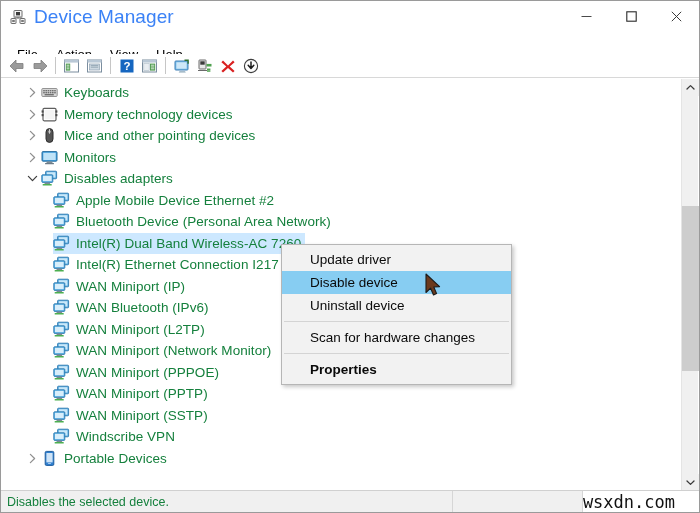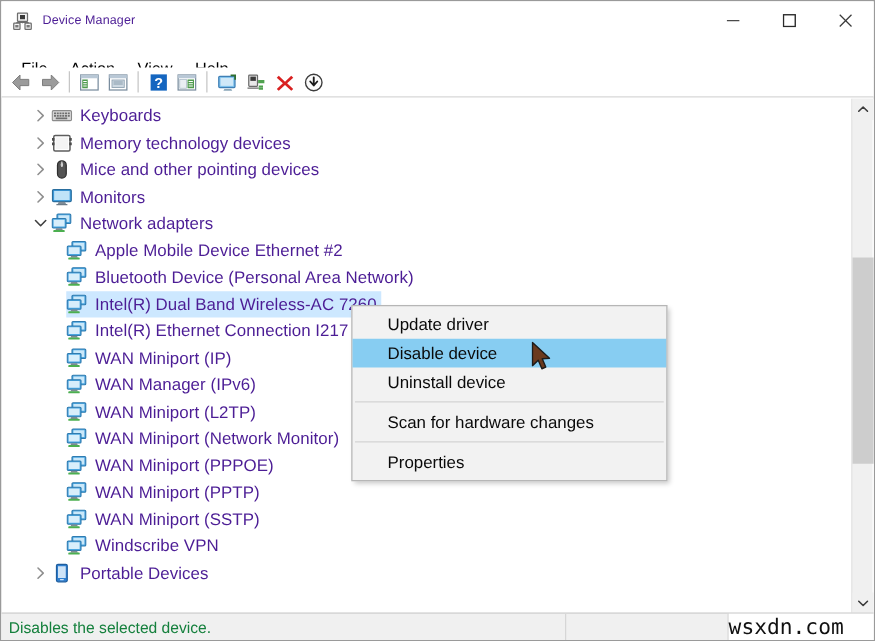--- a/index.html
+++ b/index.html
@@ -34,22 +34,22 @@
   }
   .title-icon {
     width: 16px;
     height: 16px;
     margin-left: 9px;
     margin-right: 8px;
     flex: none;
     position: relative;
   }
   .title-text {
-    font-size: 10px;
-    color: #4c1d95;
+    font-size: 19px;
+    color: #3b82f6;
     letter-spacing: 0.1px;
     white-space: nowrap;
   }
   .caption-buttons {
     margin-left: auto;
     display: flex;
     height: 31px;
   }
   .cap-btn {
     width: 45px;
@@ -149,21 +149,21 @@
   }
   .tree-row .dev-icon {
     width: 17px;
     height: 17px;
     flex: none;
     margin-right: 6px;
     position: relative;
   }
   .tree-row .label {
     font-size: 13.5px;
-    color: #4c1d95;
+    color: #15803d;
     letter-spacing: 0.05px;
   }
   .tree-row.selected .selbg {
     position: absolute;
     left: 0;
     top: 0;
     height: 21.5px;
     background: #cde8ff;
     z-index: 0;
   }
@@ -245,42 +245,42 @@
     font-size: 17px;
     color: #111;
     background: #ffffff;
   }
 
   
   .ctxmenu {
     position: absolute;
     left: 280px;
     top: 243px;
-    width: 253px;
+    width: 231px;
     background: #f2f2f2;
     border: 1px solid #b6b6b6;
     box-shadow: 2px 2px 4px rgba(0,0,0,0.22);
     padding: 3px 0 3px 0;
     box-sizing: border-box;
     z-index: 50;
   }
   .ctx-item {
     height: 23px;
     display: flex;
     align-items: center;
     padding-left: 28px;
     font-size: 13.5px;
     color: #0a0a0a;
     cursor: default;
     white-space: nowrap;
   }
   .ctx-item.highlighted {
     background: #87cdf2;
   }
-  .ctx-item.bold { font-weight: normal; }
+  .ctx-item.bold { font-weight: bold; }
   .ctx-sep {
     height: 1px;
     background: #d4d4d4;
     margin: 4px 2px 4px 2px;
   }
 
   
   .cursor {
     position: absolute;
     left: 424px;
@@ -507,21 +507,21 @@
               </svg>
             </span>
             <span class="dev-icon"><svg width="17" height="17" viewBox="0 0 17 17">
                 <rect x="4.6" y="1.2" width="11" height="7.6" rx="0.8" fill="#4aa6e0" stroke="#2f7bb0" stroke-width="0.9"></rect>
                 <rect x="5.7" y="2.2" width="8.8" height="5.4" fill="#cbe8f9"></rect>
                 <rect x="0.8" y="4.8" width="11" height="7.6" rx="0.8" fill="#4aa6e0" stroke="#2f7bb0" stroke-width="0.9"></rect>
                 <rect x="1.9" y="5.8" width="8.8" height="5.4" fill="#d8eefb"></rect>
                 <path d="M4 12.6 h4.6 l0.7 1.5 h-6 z" fill="#7c8a94"></path>
                 <rect x="1.6" y="14" width="9.2" height="1.6" rx="0.7" fill="#4caf50"></rect>
               </svg></span>
-            <span class="label">Network adapters</span>
+            <span class="label">Disables adapters</span>
           </div>
         </div>
         <div class="tree-row">
           <div class="content indent-2">
             <span class="dev-icon"><svg width="17" height="17" viewBox="0 0 17 17">
                 <rect x="4.6" y="1.2" width="11" height="7.6" rx="0.8" fill="#4aa6e0" stroke="#2f7bb0" stroke-width="0.9"></rect>
                 <rect x="5.7" y="2.2" width="8.8" height="5.4" fill="#cbe8f9"></rect>
                 <rect x="0.8" y="4.8" width="11" height="7.6" rx="0.8" fill="#4aa6e0" stroke="#2f7bb0" stroke-width="0.9"></rect>
                 <rect x="1.9" y="5.8" width="8.8" height="5.4" fill="#d8eefb"></rect>
                 <path d="M4 12.6 h4.6 l0.7 1.5 h-6 z" fill="#7c8a94"></path>
@@ -586,21 +586,21 @@
         <div class="tree-row">
           <div class="content indent-2">
             <span class="dev-icon"><svg width="17" height="17" viewBox="0 0 17 17">
                 <rect x="4.6" y="1.2" width="11" height="7.6" rx="0.8" fill="#4aa6e0" stroke="#2f7bb0" stroke-width="0.9"></rect>
                 <rect x="5.7" y="2.2" width="8.8" height="5.4" fill="#cbe8f9"></rect>
                 <rect x="0.8" y="4.8" width="11" height="7.6" rx="0.8" fill="#4aa6e0" stroke="#2f7bb0" stroke-width="0.9"></rect>
                 <rect x="1.9" y="5.8" width="8.8" height="5.4" fill="#d8eefb"></rect>
                 <path d="M4 12.6 h4.6 l0.7 1.5 h-6 z" fill="#7c8a94"></path>
                 <rect x="1.6" y="14" width="9.2" height="1.6" rx="0.7" fill="#4caf50"></rect>
               </svg></span>
-            <span class="label">WAN Manager (IPv6)</span>
+            <span class="label">WAN Bluetooth (IPv6)</span>
           </div>
         </div>
         <div class="tree-row">
           <div class="content indent-2">
             <span class="dev-icon"><svg width="17" height="17" viewBox="0 0 17 17">
                 <rect x="4.6" y="1.2" width="11" height="7.6" rx="0.8" fill="#4aa6e0" stroke="#2f7bb0" stroke-width="0.9"></rect>
                 <rect x="5.7" y="2.2" width="8.8" height="5.4" fill="#cbe8f9"></rect>
                 <rect x="0.8" y="4.8" width="11" height="7.6" rx="0.8" fill="#4aa6e0" stroke="#2f7bb0" stroke-width="0.9"></rect>
                 <rect x="1.9" y="5.8" width="8.8" height="5.4" fill="#d8eefb"></rect>
                 <path d="M4 12.6 h4.6 l0.7 1.5 h-6 z" fill="#7c8a94"></path>

